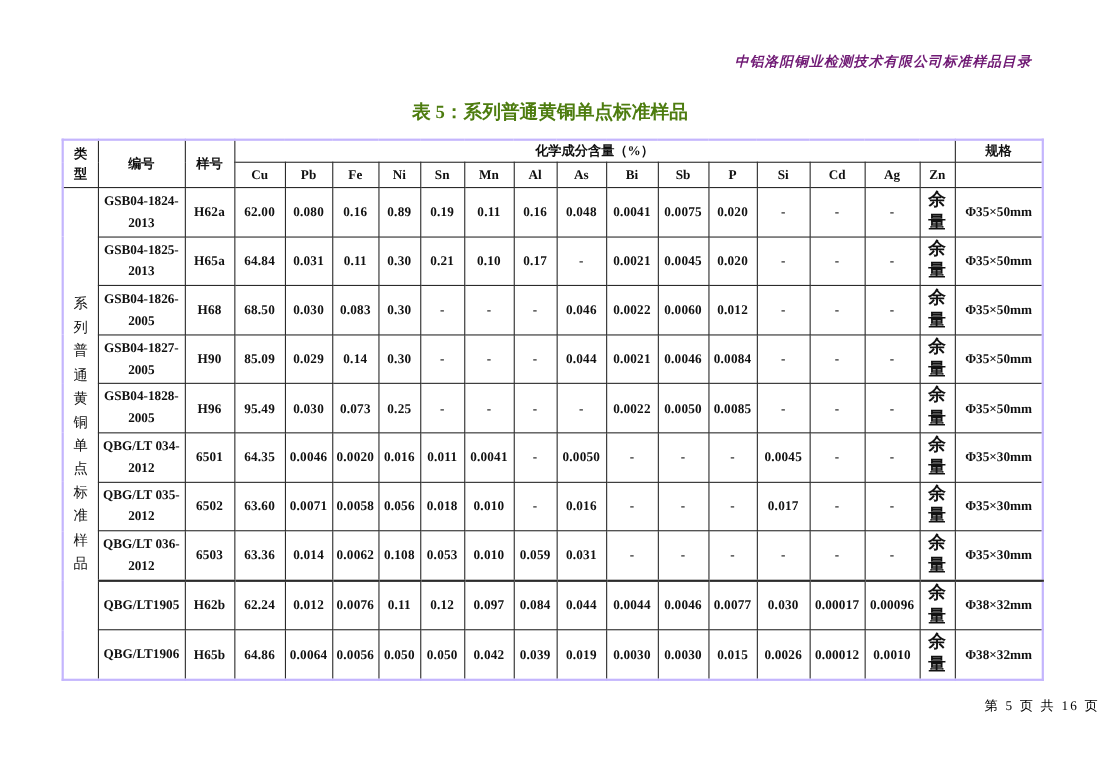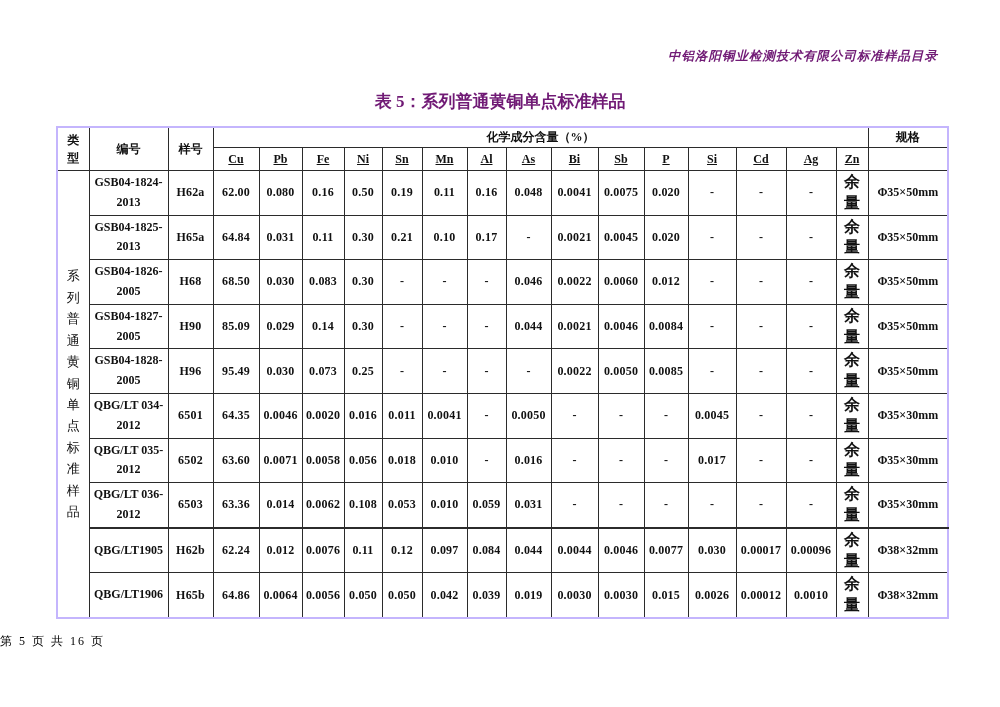--- a/index.html
+++ b/index.html
@@ -24,42 +24,42 @@
     color: #701a75;
   }
   .doc-title {
     position: absolute;
     top: 90px;
     left: 0;
     width: 100%;
     text-align: center;
     font-size: 17px;
     font-weight: bold;
-    color: #701a75;
+    color: #4d7c0f;
   }
   table.sample-table {
     position: absolute;
     left: 56px;
     top: 126px;
     border-collapse: collapse;
     table-layout: fixed;
     width: 888px;
     border: 2px solid #c4b5fd;
   }
   table.sample-table th, table.sample-table td {
     border: 1px solid #2b2b2b;
     text-align: center;
     vertical-align: middle;
     font-weight: bold;
     font-size: 12px;
     padding: 1px 2px;
     overflow: hidden;
   }
   thead tr.hrow1 { height: 19px; }
-  thead tr.hrow2 { height: 23px; text-decoration: underline; }
+  thead tr.hrow2 { height: 23px; }
   tbody tr { height: 40px; }
   th.cjk-head { font-size: 12px; }
   th.elem-head { font-size: 13px; }
   td.code-cell { line-height: 1.65; font-size: 12px; }
   td.val-cell { font-size: 11.5px; letter-spacing: 0.2px; }
   td.spec-cell { font-size: 12px; }
   .vtext {
     width: 1.15em;
     margin: 0 auto;
     word-break: break-all;
@@ -82,21 +82,21 @@
     font-size: 16px;
     line-height: 1.3;
     font-weight: bold;
   }
   tr.thick-top td { border-top-width: 2px; }
   .doc-footer {
     position: absolute;
     top: 633px;
     left: 0;
     width: 100%;
-    text-align: left;
+    text-align: right;
     font-size: 12px;
     letter-spacing: 2px;
     color: #000;
   }
 </style>
 </head>
 <body>
 
 <div class="page">
 
@@ -158,21 +158,21 @@
     <tbody id="table-body">
         <tr>
           <td rowspan="10">
             <div class="vtext">系列普通黄铜单点标准样品</div>
           </td>
           <td class="code-cell">GSB04-1824-2013</td>
           <td class="val-cell">H62a</td>
           <td class="val-cell">62.00</td>
           <td class="val-cell">0.080</td>
           <td class="val-cell">0.16</td>
-          <td class="val-cell">0.50</td>
+          <td class="val-cell">0.89</td>
           <td class="val-cell">0.19</td>
           <td class="val-cell">0.11</td>
           <td class="val-cell">0.16</td>
           <td class="val-cell">0.048</td>
           <td class="val-cell">0.0041</td>
           <td class="val-cell">0.0075</td>
           <td class="val-cell">0.020</td>
           <td class="val-cell">-</td>
           <td class="val-cell">-</td>
           <td class="val-cell">-</td>

